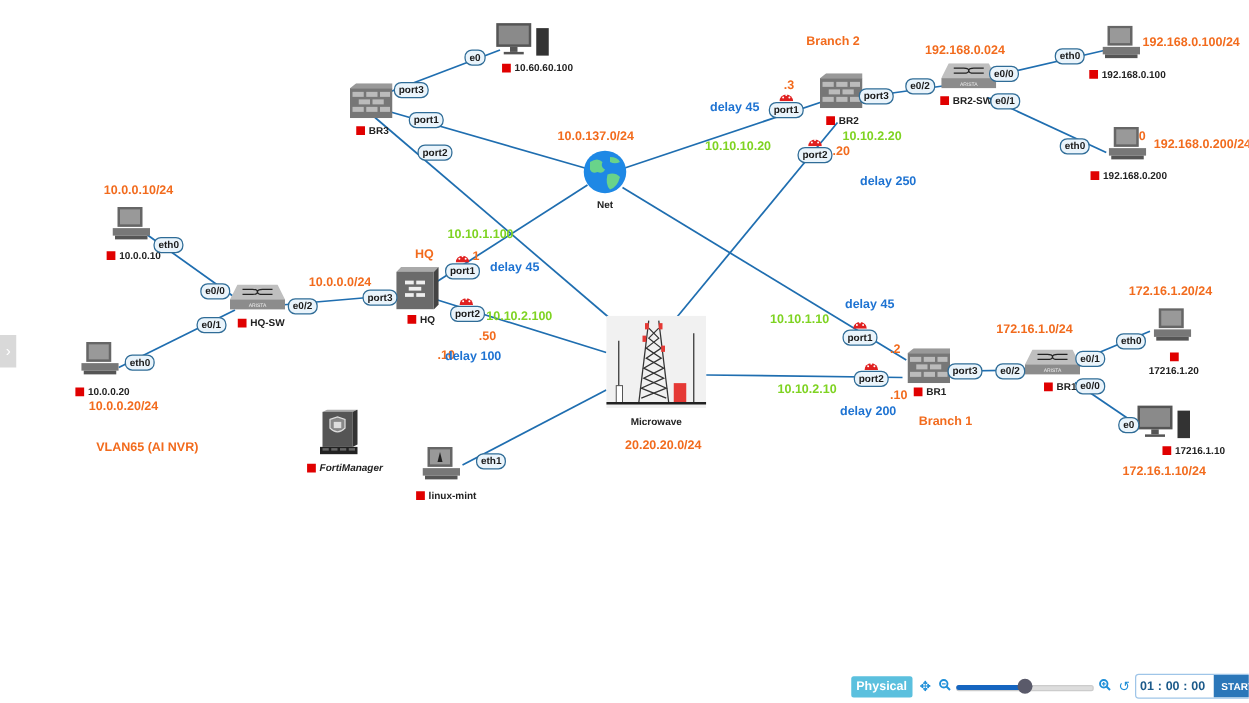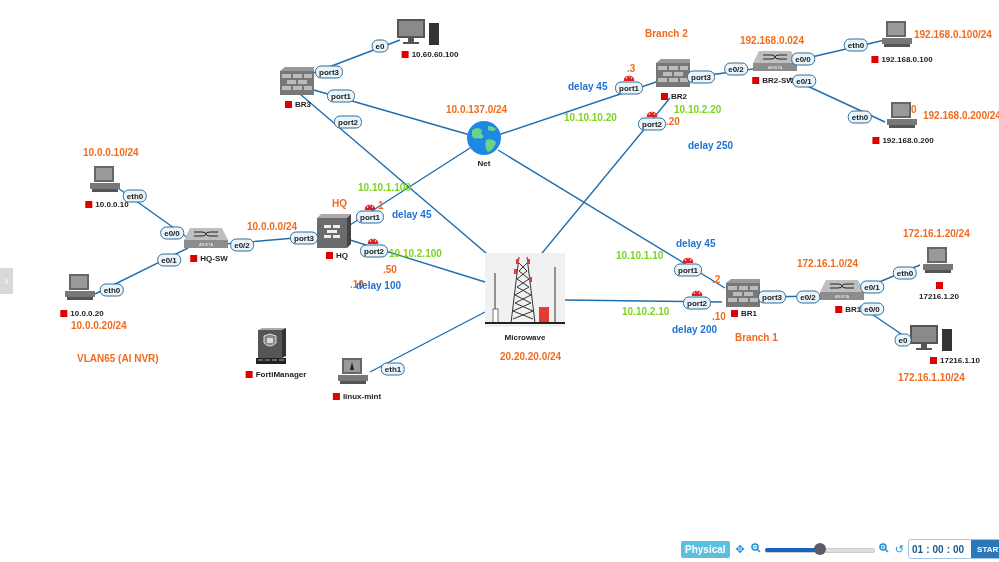--- a/index.html
+++ b/index.html
@@ -253,21 +253,21 @@
       <rect x="11" y="10" width="6" height="5" fill="#ddd"></rect>
       <rect x="0" y="30" width="30" height="6" fill="#222"></rect>
       <g fill="#666">
           <rect x="2" y="31" width="5" height="2"></rect>
           <rect x="9" y="31" width="5" height="2"></rect>
           <rect x="16" y="31" width="5" height="2"></rect>
           <rect x="23" y="31" width="5" height="2"></rect>
         </g>
     </svg>
   </div>
-  <div class="nlabel" style="left:276px;top:370px;">
+  <div class="nlabel" style="left:276px;top:370px;font-style:italic;">
       <span class="sq"></span>
       <span>FortiManager</span>
     </div>
 
   <div class="node" style="left:353px;top:374px;">
     <svg width="30" height="28" viewBox="0 0 30 28">
       <rect x="4" y="0" width="20" height="16" fill="#666"></rect>
         <rect x="6" y="2" width="16" height="12" fill="#999"></rect>
       <path d="M12 12 L14 4 L16 12 Z" fill="#222"></path>
       <rect x="0" y="17" width="30" height="6" fill="#777"></rect>

